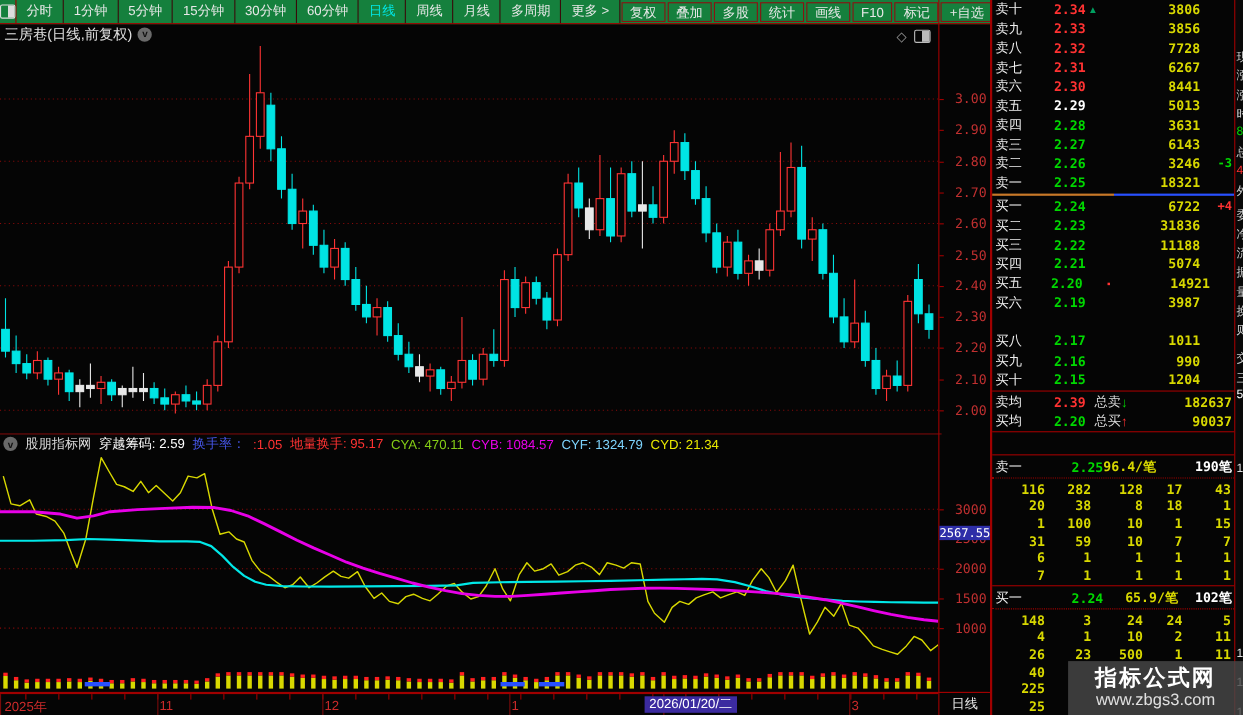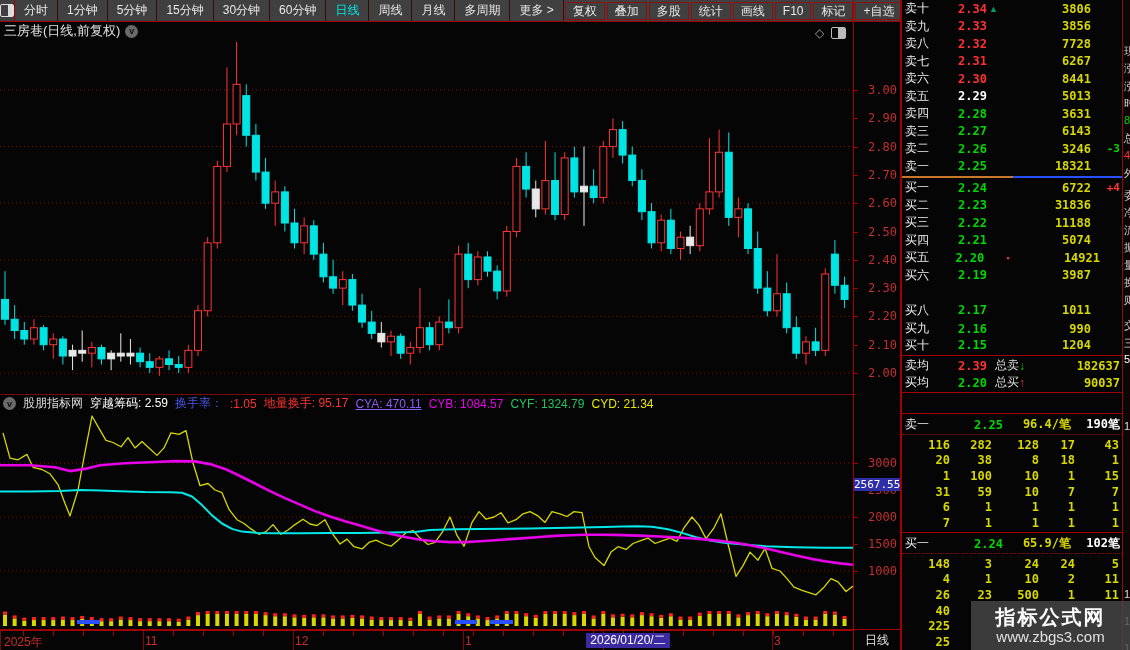--- a/index.html
+++ b/index.html
@@ -1,20 +1,20 @@
 <!DOCTYPE html>
 <html><head>
 <meta charset="utf-8">
 <style>
   html,body{margin:0;padding:0;background:#000;}
   .app{position:relative;width:1130px;height:650px;background:#050505;overflow:hidden;
        font-family:"Liberation Sans","DejaVu Sans",sans-serif;color:#ddd;font-size:12px;}
   
   .toolbar{position:absolute;left:0;top:0;width:900px;height:21px;border-bottom:1px solid #a00000;
-           display:flex;align-items:stretch;background:#404040;}
+           display:flex;align-items:stretch;background:#15803d;}
   .tb-icon{width:20px;display:flex;align-items:center;justify-content:center;border-right:1px solid #a00000;}
   .tb-icon span{display:block;width:12px;height:11px;border:1px solid #ddd;border-radius:2px;
                 background:linear-gradient(to right,transparent 0 55%,#ddd 55% 100%);}
   .tb-left{display:flex;}
   .tb-item{padding:0 9px;line-height:21px;color:#e8e8e8;border-right:1px solid #3a0a0a;white-space:nowrap;}
   .tb-item.active{color:#00e8e8;}
   .tb-right{margin-left:auto;display:flex;align-items:center;padding-right:2px;}
   .tb-btn{border:1px solid #8a1212;margin:0 1px;padding:0 7px;line-height:16px;color:#e8e8e8;white-space:nowrap;}
   
   .titlebar{position:absolute;left:0;top:22px;width:853px;height:18px;display:flex;align-items:center;gap:5px;
@@ -482,23 +482,23 @@
       </g>
     </svg>
 
   <div class="ind-header" id="ind-header">
       <span class="circle-chev">v</span>
       <span style="color: rgb(221, 221, 221);">股朋指标网</span>
       <span style="color: rgb(255, 255, 255);">穿越筹码: 2.59</span>
       <span style="color: rgb(70, 86, 232);">换手率：</span>
       <span style="color: rgb(255, 50, 50);">:1.05</span>
       <span style="color: rgb(255, 50, 50);">地量换手: 95.17</span>
-      <span style="color: #8b5cf6; text-decoration: underline;">CYA: 470.11</span>
+      <span style="color: #84cc16;">CYA: 470.11</span>
       <span style="color: rgb(232, 0, 232);">CYB: 1084.57</span>
-      <span style="color: #22c55e;">CYF: 1324.79</span>
+      <span style="color: #7dd3fc;">CYF: 1324.79</span>
       <span style="color: rgb(232, 232, 0);">CYD: 21.34</span>
     </div>
 
   <svg id="ind-svg" width="853" height="198">
       <line x1="0" y1="51" x2="853" y2="51" stroke="#8a0a0a" stroke-width="1" stroke-dasharray="1 3"></line>
       <line x1="0" y1="105" x2="853" y2="105" stroke="#8a0a0a" stroke-width="1" stroke-dasharray="1 3"></line>
       <line x1="0" y1="159" x2="853" y2="159" stroke="#8a0a0a" stroke-width="1" stroke-dasharray="1 3"></line>
       <polyline points="3,20.8 10,46.1 18,47.8 27,42.4 33,55.3 42,57.5 50,61.8 58,72.6 65,91.5 70,103.9 78,78.0 85,40.2 92,4.0 99,16.4 106,28.3 113,30.5 121,34.8 128,25.6 135,35.9 142,29.4 149,35.9 157,43.4 164,35.9 171,20.8 179,22.4 186,18.6 193,51.0 200,73.7 208,71.5 215,78.0 222,80.7 229,97.4 237,107.7 244,111.5 251,116.9 259,122.3 266,119.6 273,112.6 281,122.3 288,118.0 295,112.6 303,107.2 310,112.0 317,113.6 325,107.7 332,121.2 340,132.0 347,127.1 354,134.7 362,136.9 369,130.4 376,128.2 384,132.0 391,134.2 398,128.2 406,120.7 413,118.5 420,126.1 428,132.5 435,130.4 442,120.7 450,105.0 457,123.4 464,134.2 472,110.4 479,99.6 486,107.2 494,105.0 501,100.7 508,110.9 516,107.7 523,101.8 530,99.6 538,103.9 545,110.4 552,99.6 560,101.8 567,104.5 574,99.6 582,100.7 589,134.7 595,145.5 604,153.6 611,140.1 618,134.7 626,137.4 633,131.5 640,128.8 648,126.1 655,131.5 662,128.8 670,126.1 677,129.3 684,115.8 692,105.0 699,113.1 706,126.6 714,115.8 721,101.8 728,132.0 736,164.4 743,153.6 750,140.1 758,148.2 765,136.3 772,156.3 780,159.0 787,166.6 794,175.2 802,178.4 809,180.6 816,182.8 824,175.2 831,166.6 838,169.8 846,179.5 853,174.1" fill="none" stroke="#d8d800" stroke-width="1.3" stroke-linejoin="round"></polyline>
       <polyline points="0,79.6 30,79.6 60,79.1 80,78.0 100,78.5 120,79.3 145,80.1 170,80.2 182,80.7 192,84.5 202,93.1 212,103.4 222,111.5 232,116.9 242,119.6 257,120.9 275,121.2 300,121.3 330,121.1 360,120.9 390,120.6 415,120.1 430,117.9 455,117.3 480,117.0 505,116.8 530,116.4 555,116.1 580,115.5 605,115.0 622,114.6 638,114.2 652,114.7 668,117.2 682,120.9 696,125.3 710,128.5 724,130.7 738,132.1 752,133.2 766,134.2 780,134.8 795,135.2 810,135.5 825,135.7 840,135.8 853,135.8" fill="none" stroke="#00e8e8" stroke-width="2" stroke-linejoin="round"></polyline>
       <polyline points="0,53.2 30,53.2 55,55.3 70,59.1 85,56.9 100,53.2 125,51.3 150,50.2 175,49.1 195,49.4 210,52.1 225,56.9 240,64.0 255,71.5 270,79.1 285,86.1 300,92.6 315,99.1 330,104.5 345,109.3 360,113.6 375,118.0 390,121.7 405,125.0 420,127.7 435,129.3 450,130.1 465,130.1 480,129.3 495,128.2 510,127.1 525,126.1 540,125.0 555,123.9 570,123.3 585,122.8 600,122.7 615,122.9 630,123.4 645,123.9 660,124.5 675,125.4 690,126.3 705,127.4 720,128.9 735,130.8 750,133.2 765,136.2 780,139.8 795,143.3 810,146.6 825,149.3 840,151.4 853,152.8" fill="none" stroke="#e800e8" stroke-width="2.6" stroke-linejoin="round"></polyline>
@@ -913,21 +913,21 @@
         <span class="pr num c-g">2.20</span>
         <span style="margin-left: 8px;">总买</span>
         <span style="color: rgb(255, 50, 50);">↑</span>
         <span class="ex num c-y" style="font-size: 12px;">90037</span>
       </div>
       <div class="obline" style="top: 392px;"></div>
       <div class="obline" style="top: 413px;"></div>
       <div class="qhead" style="top: 416px;">
         <span class="lb">卖一</span>
         <span class="num c-g" style="width: 60px; text-align: right;">2.25</span>
-        <span class="num c-y" style="width: 68px; text-align: right;">96.4/笔</span>
+        <span class="num c-y" style="width: 68px; ">96.4/笔</span>
         <span class="num c-w" style="flex: 1 1 0%; text-align: right; padding-right: 4px;">190笔</span>
       </div>
       <div class="obdot" style="top: 434px;"></div>
       <div class="qrow" style="top: 437px;">
         <span class="qcell num" style="width: 48px;">116</span>
         <span class="qcell num" style="width: 42px;">282</span>
         <span class="qcell num" style="width: 47px;">128</span>
         <span class="qcell num" style="width: 36px;">17</span>
         <span class="qcell num" style="width: 44px;">43</span>
       </div>

